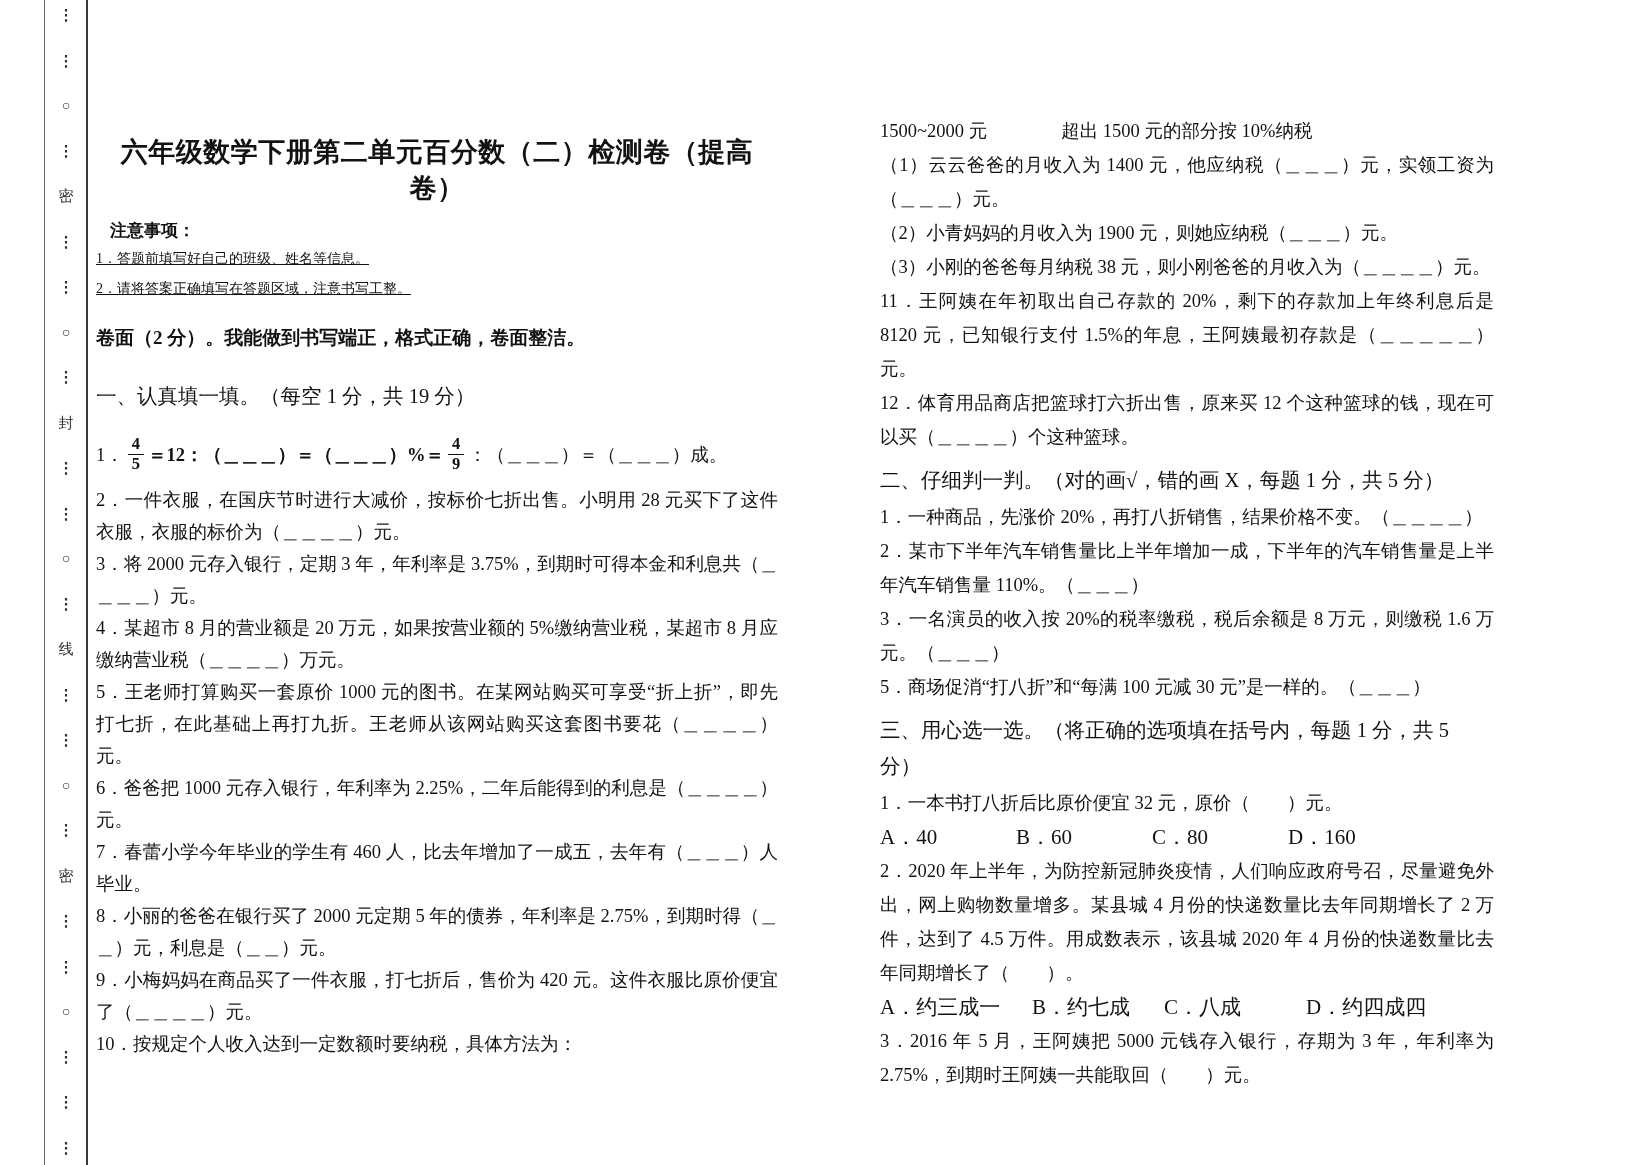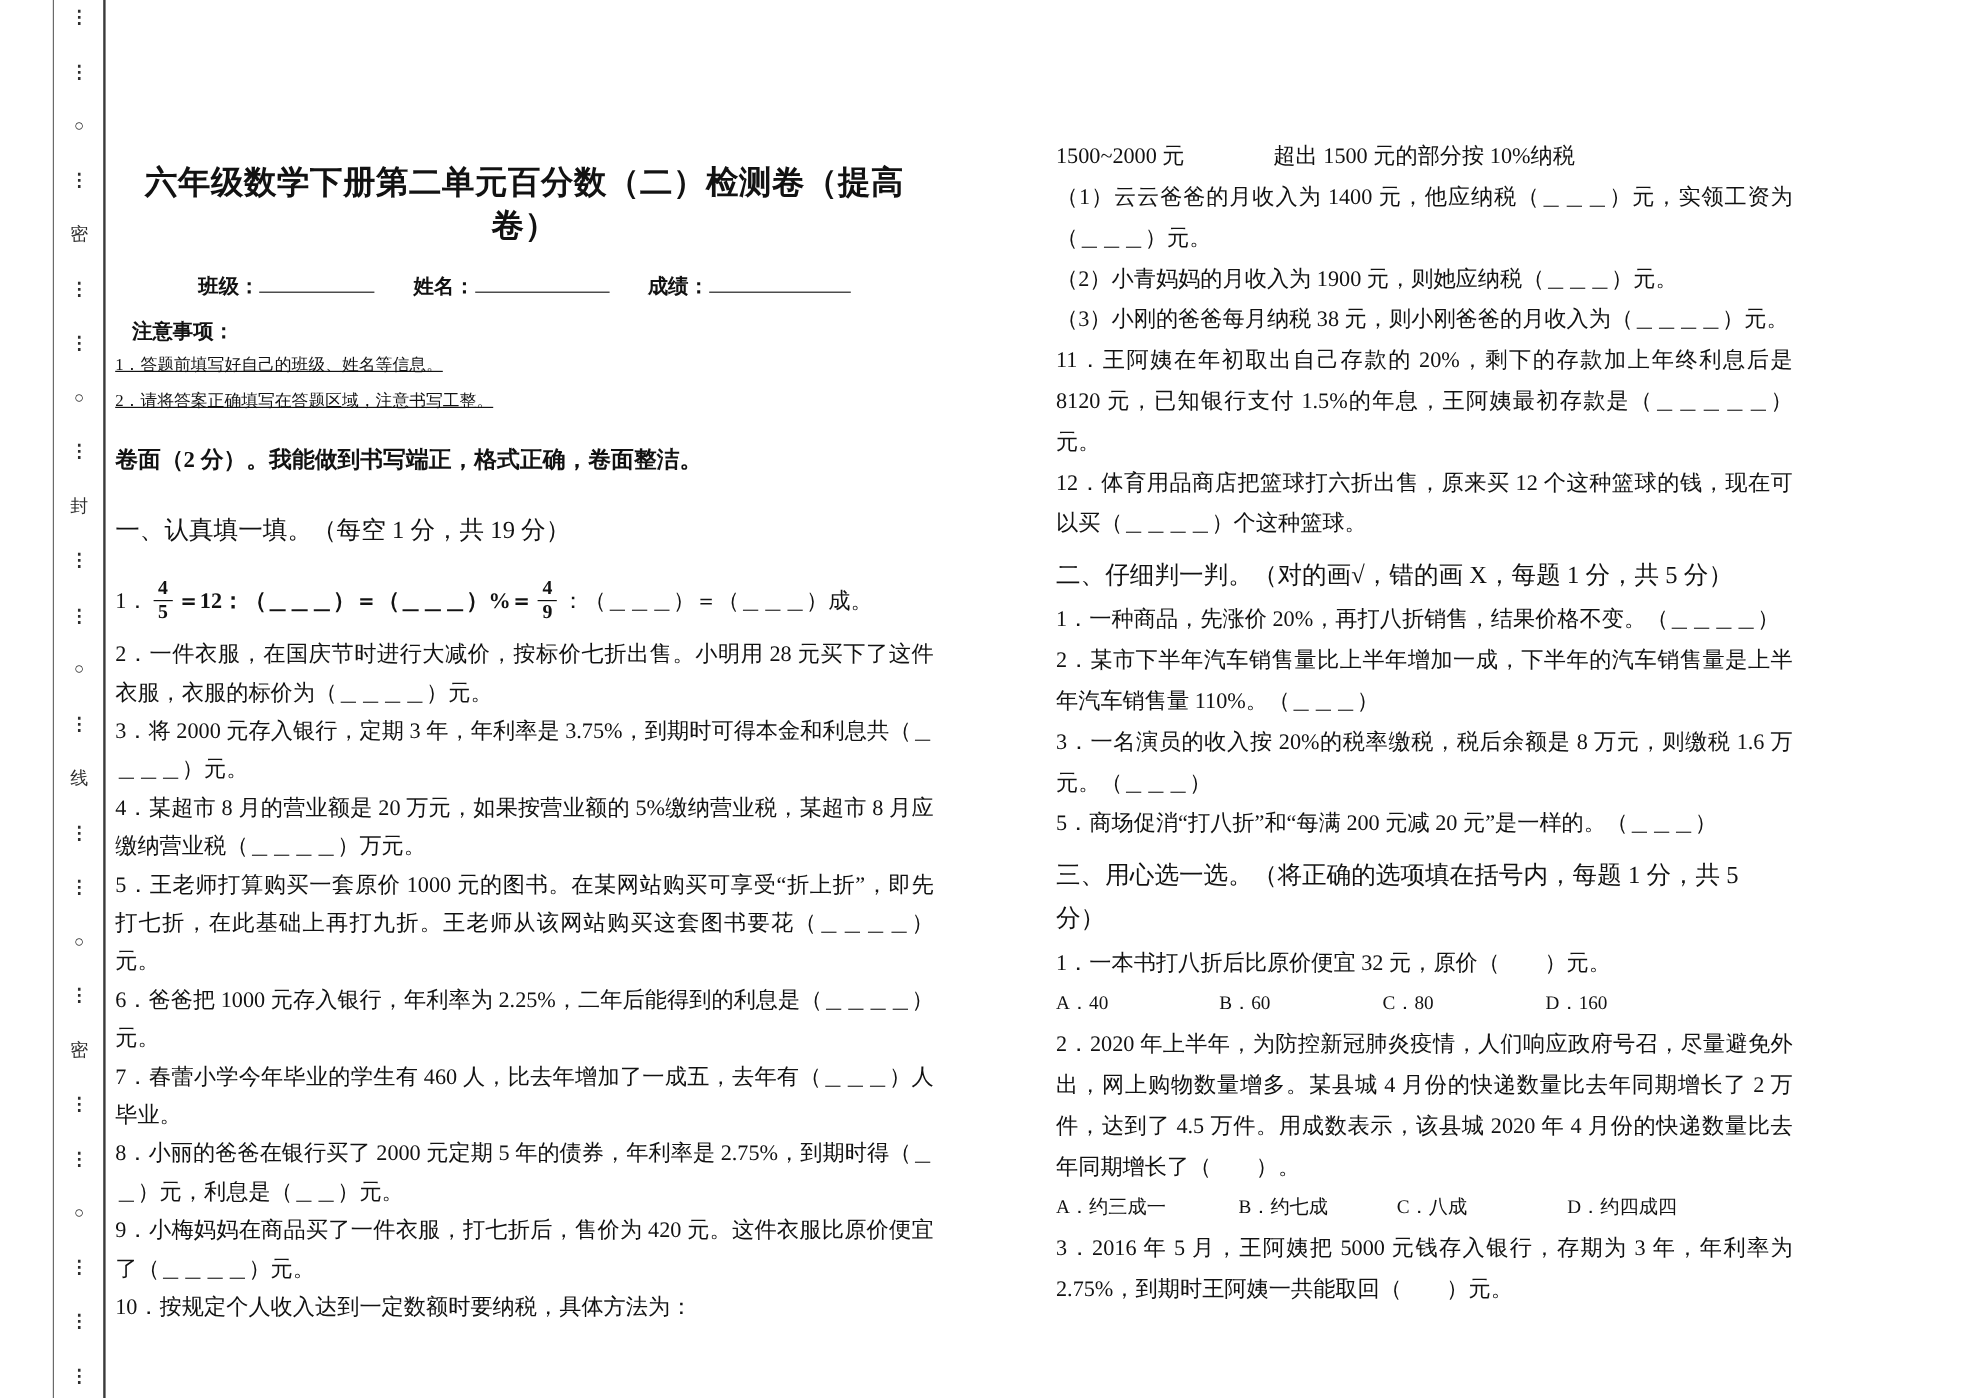--- a/index.html
+++ b/index.html
@@ -34,21 +34,21 @@
   .notice-h{margin-top:12px;margin-left:14px;font-size:17px;font-weight:bold;line-height:26px;}
   .notice-item{font-size:14px;line-height:30px;text-decoration:underline;}
   .paper-note{margin-top:20px;font-size:19px;font-weight:bold;line-height:28px;}
   .sec-h{font-size:20.5px;font-weight:normal;line-height:36px;margin-top:26px;text-align:left;}
   #right-col .sec-h{margin-top:8px;margin-bottom:2px;}
   .q1-row{margin-top:10px;display:flex;align-items:center;height:60px;font-size:18.5px;}
   .q1-math{font-weight:600;}
   .frac{display:inline-block;vertical-align:middle;text-align:center;line-height:1.1;font-weight:bold;font-size:16.5px;margin:0 4px;}
   .frac .num{display:block;border-bottom:1.6px solid #111;padding:0 4px;}
   .frac .den{display:block;padding:0 3px;}
-  .opt-row{display:flex;font-size:16px;line-height:34px;}
+  .opt-row{display:flex;font-size:21px;line-height:34px;}
   .opt{width:136px;}
   .opt-last{width:auto;}
 </style>
 </head>
 <body>
 
 <div id="page">
 
   <div id="rule-outer" class="rule"></div>
   <div id="rule-inner" class="rule"></div>
@@ -77,25 +77,20 @@
       <span class="seal-dots">⋮</span>
       <span class="seal-circle">○</span>
       <span class="seal-dots">⋮</span>
       <span class="seal-dots">⋮</span>
       <span class="seal-dots">⋮</span>
     </div>
 
   <div id="left-col">
     <p class="title">六年级数学下册第二单元百分数（二）检测卷（提高卷）</p>
 
-    <div class="fields">
-      <span class="group"><span>班级：</span><span class="blank blank-class"></span></span>
-      <span class="group"><span>姓名：</span><span class="blank blank-name"></span></span>
-      <span class="group"><span>成绩：</span><span class="blank blank-score"></span></span>
-    </div>
 
     <p class="notice-h">注意事项：</p>
     <p class="notice-item">1．答题前填写好自己的班级、姓名等信息。</p>
     <p class="notice-item">2．请将答案正确填写在答题区域，注意书写工整。</p>
 
     <p class="paper-note">卷面（2 分）。我能做到书写端正，格式正确，卷面整洁。</p>
 
     <p class="sec-h">一、认真填一填。（每空 1 分，共 19 分）</p>
 
     <div class="q1-row">
@@ -129,21 +124,21 @@
     <p class="body-text">（1）云云爸爸的月收入为 1400 元，他应纳税（＿＿＿）元，实领工资为（＿＿＿）元。</p>
     <p class="body-text">（2）小青妈妈的月收入为 1900 元，则她应纳税（＿＿＿）元。</p>
     <p class="body-text">（3）小刚的爸爸每月纳税 38 元，则小刚爸爸的月收入为（＿＿＿＿）元。</p>
     <p class="body-text">11．王阿姨在年初取出自己存款的 20%，剩下的存款加上年终利息后是 8120 元，已知银行支付 1.5%的年息，王阿姨最初存款是（＿＿＿＿＿）元。</p>
     <p class="body-text">12．体育用品商店把篮球打六折出售，原来买 12 个这种篮球的钱，现在可以买（＿＿＿＿）个这种篮球。</p>
 
     <p class="sec-h">二、仔细判一判。（对的画√，错的画 X，每题 1 分，共 5 分）</p>
     <p class="body-text">1．一种商品，先涨价 20%，再打八折销售，结果价格不变。（＿＿＿＿）</p>
     <p class="body-text">2．某市下半年汽车销售量比上半年增加一成，下半年的汽车销售量是上半年汽车销售量 110%。（＿＿＿）</p>
     <p class="body-text">3．一名演员的收入按 20%的税率缴税，税后余额是 8 万元，则缴税 1.6 万元。（＿＿＿）</p>
-    <p class="body-text">5．商场促消“打八折”和“每满 200 元减 20 元”是一样的。（＿＿＿）</p>
+    <p class="body-text">5．商场促消“打八折”和“每满 100 元减 30 元”是一样的。（＿＿＿）</p>
 
     <p class="sec-h">三、用心选一选。（将正确的选项填在括号内，每题 1 分，共 5 分）</p>
     <p class="body-text">1．一本书打八折后比原价便宜 32 元，原价（　　）元。</p>
     <div class="opt-row">
       <span class="opt">A．40</span>
       <span class="opt">B．60</span>
       <span class="opt">C．80</span>
       <span class="opt opt-last">D．160</span>
     </div>
     <p class="body-text">2．2020 年上半年，为防控新冠肺炎疫情，人们响应政府号召，尽量避免外出，网上购物数量增多。某县城 4 月份的快递数量比去年同期增长了 2 万件，达到了 4.5 万件。用成数表示，该县城 2020 年 4 月份的快递数量比去年同期增长了（　　）。</p>

